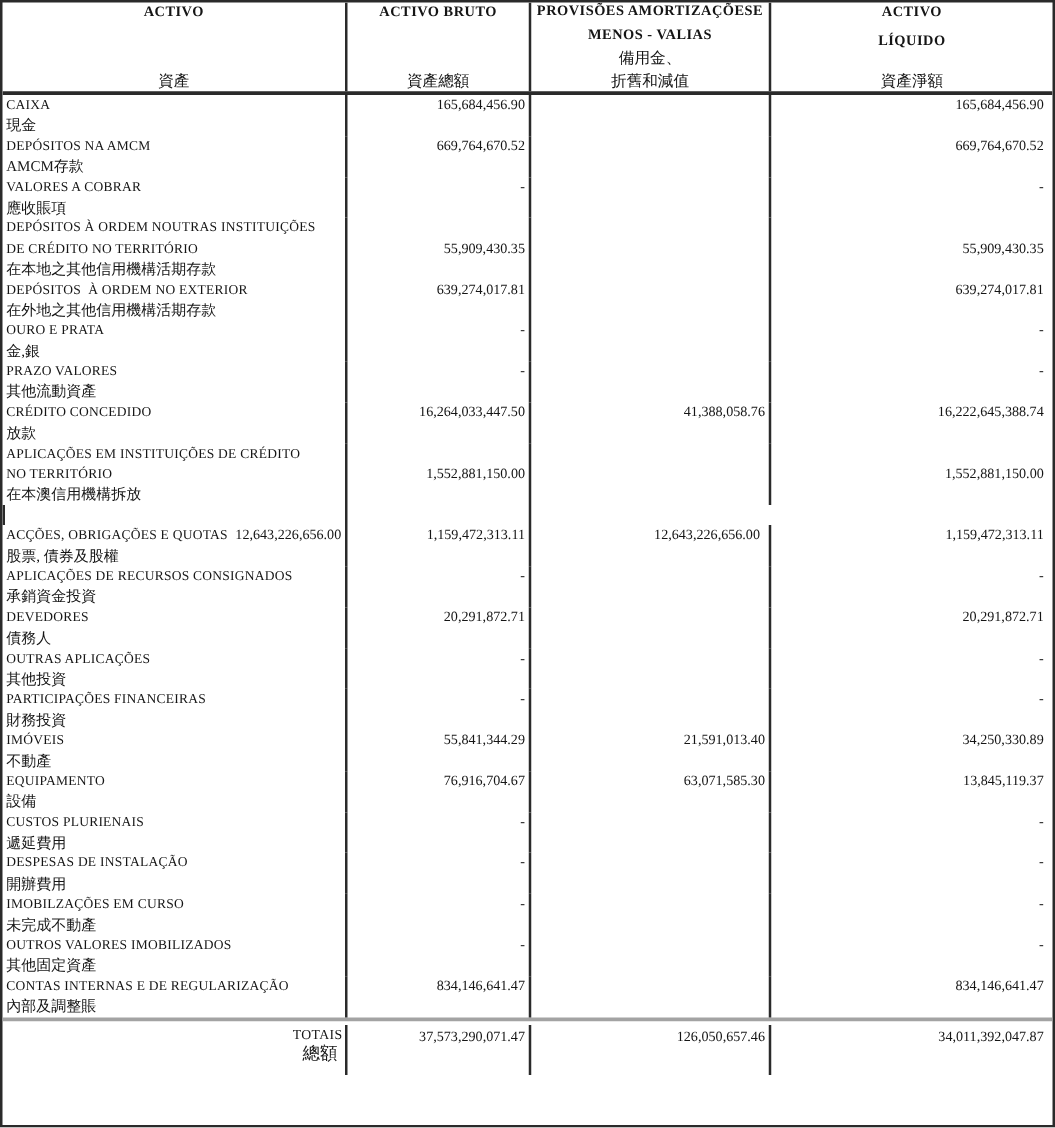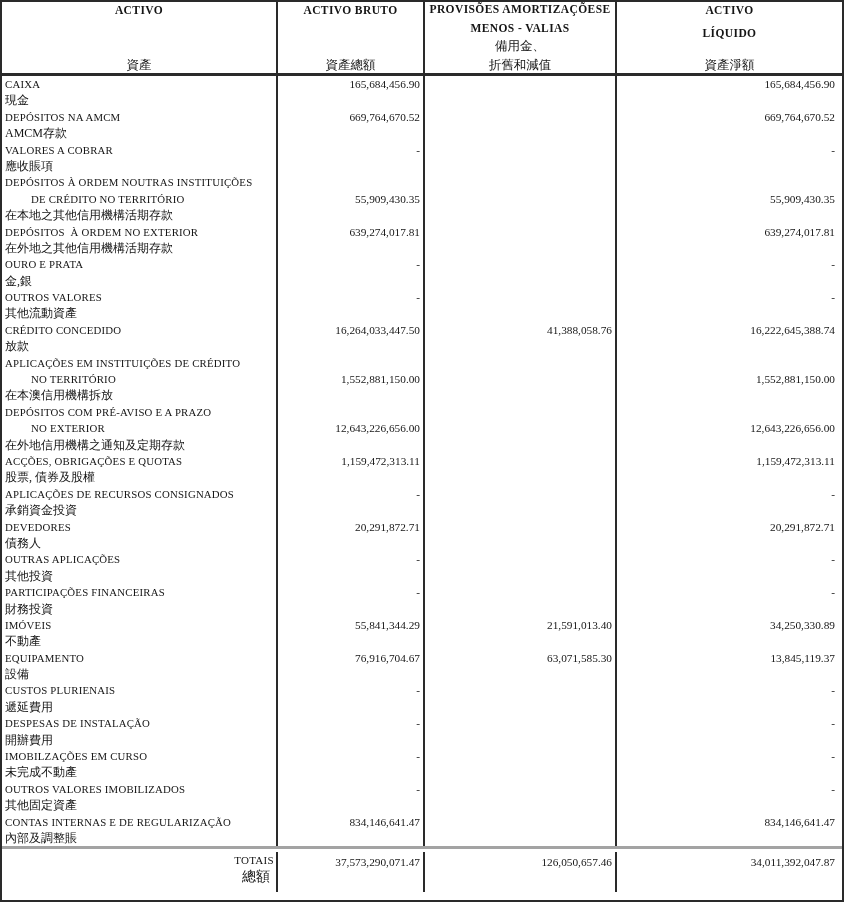--- a/index.html
+++ b/index.html
@@ -18,21 +18,21 @@
   .thead{height:74px;border-bottom:3px solid #2a2a2a;}
   .thead .cell{display:flex;flex-direction:column;align-items:center;justify-content:space-between;text-align:center;}
   .h-pt{font-weight:bold;font-size:11.5px;line-height:16px;letter-spacing:.4px;white-space:pre;}
   .h-zh{font-size:12.5px;line-height:16px;white-space:pre;}
   .thead .c1 .h-zh,.thead .c2 .h-zh,.thead .c4 .h-zh{margin-top:10px;}
   .thead .c3 .h-pt,.thead .c3 .h-zh{line-height:15.5px;}
   
   .tbody{}
   .line{height:16.4px;line-height:16.4px;}
   .pt{font-size:10.8px;letter-spacing:.2px;white-space:pre;padding-left:3px;overflow:hidden;}
-  .pt.indent{margin-left:26px;}
+  .pt.indent{}
   .zh{font-size:12px;white-space:pre;padding-left:3px;overflow:hidden;}
   .label-cell{}
   .val-cell{text-align:right;}
   .num{font-size:11.3px;padding-right:3px;}
   .cell.c4 .num{padding-right:7px;}
   .val-cell.v2 .num{padding-top:16.4px;}
   
   .tfoot{border-top:3px solid #a3a3a3;height:46px;padding-top:3px;}
   .tfoot .label-cell{text-align:right;}
   .tfoot .t-pt{font-size:11px;letter-spacing:.3px;padding-right:2px;}
@@ -153,21 +153,21 @@
         </div>
         <div class="cell c3 val-cell">
           <div class="line num"></div>
         </div>
         <div class="cell c4 val-cell">
           <div class="line num">-</div>
         </div>
       </div>
       <div class="grid-row row">
         <div class="cell c1 label-cell">
-          <div class="line pt">OUTROS VALORES</div>
+          <div class="line pt">PRAZO VALORES</div>
           <div class="line zh">其他流動資產</div>
         </div>
         <div class="cell c2 val-cell">
           <div class="line num">-</div>
         </div>
         <div class="cell c3 val-cell">
           <div class="line num"></div>
         </div>
         <div class="cell c4 val-cell">
           <div class="line num">-</div>
@@ -198,25 +198,20 @@
           <div class="line num">1,552,881,150.00</div>
         </div>
         <div class="cell c3 val-cell v2">
           <div class="line num"></div>
         </div>
         <div class="cell c4 val-cell v2">
           <div class="line num">1,552,881,150.00</div>
         </div>
       </div>
       <div class="grid-row row">
-        <div class="cell c1 label-cell">
-          <div class="line pt">DEPÓSITOS COM PRÉ-AVISO E A PRAZO</div>
-          <div class="line pt indent">NO EXTERIOR</div>
-          <div class="line zh">在外地信用機構之通知及定期存款</div>
-        </div>
         <div class="cell c2 val-cell v2">
           <div class="line num">12,643,226,656.00</div>
         </div>
         <div class="cell c3 val-cell v2">
           <div class="line num"></div>
         </div>
         <div class="cell c4 val-cell v2">
           <div class="line num">12,643,226,656.00</div>
         </div>
       </div>

